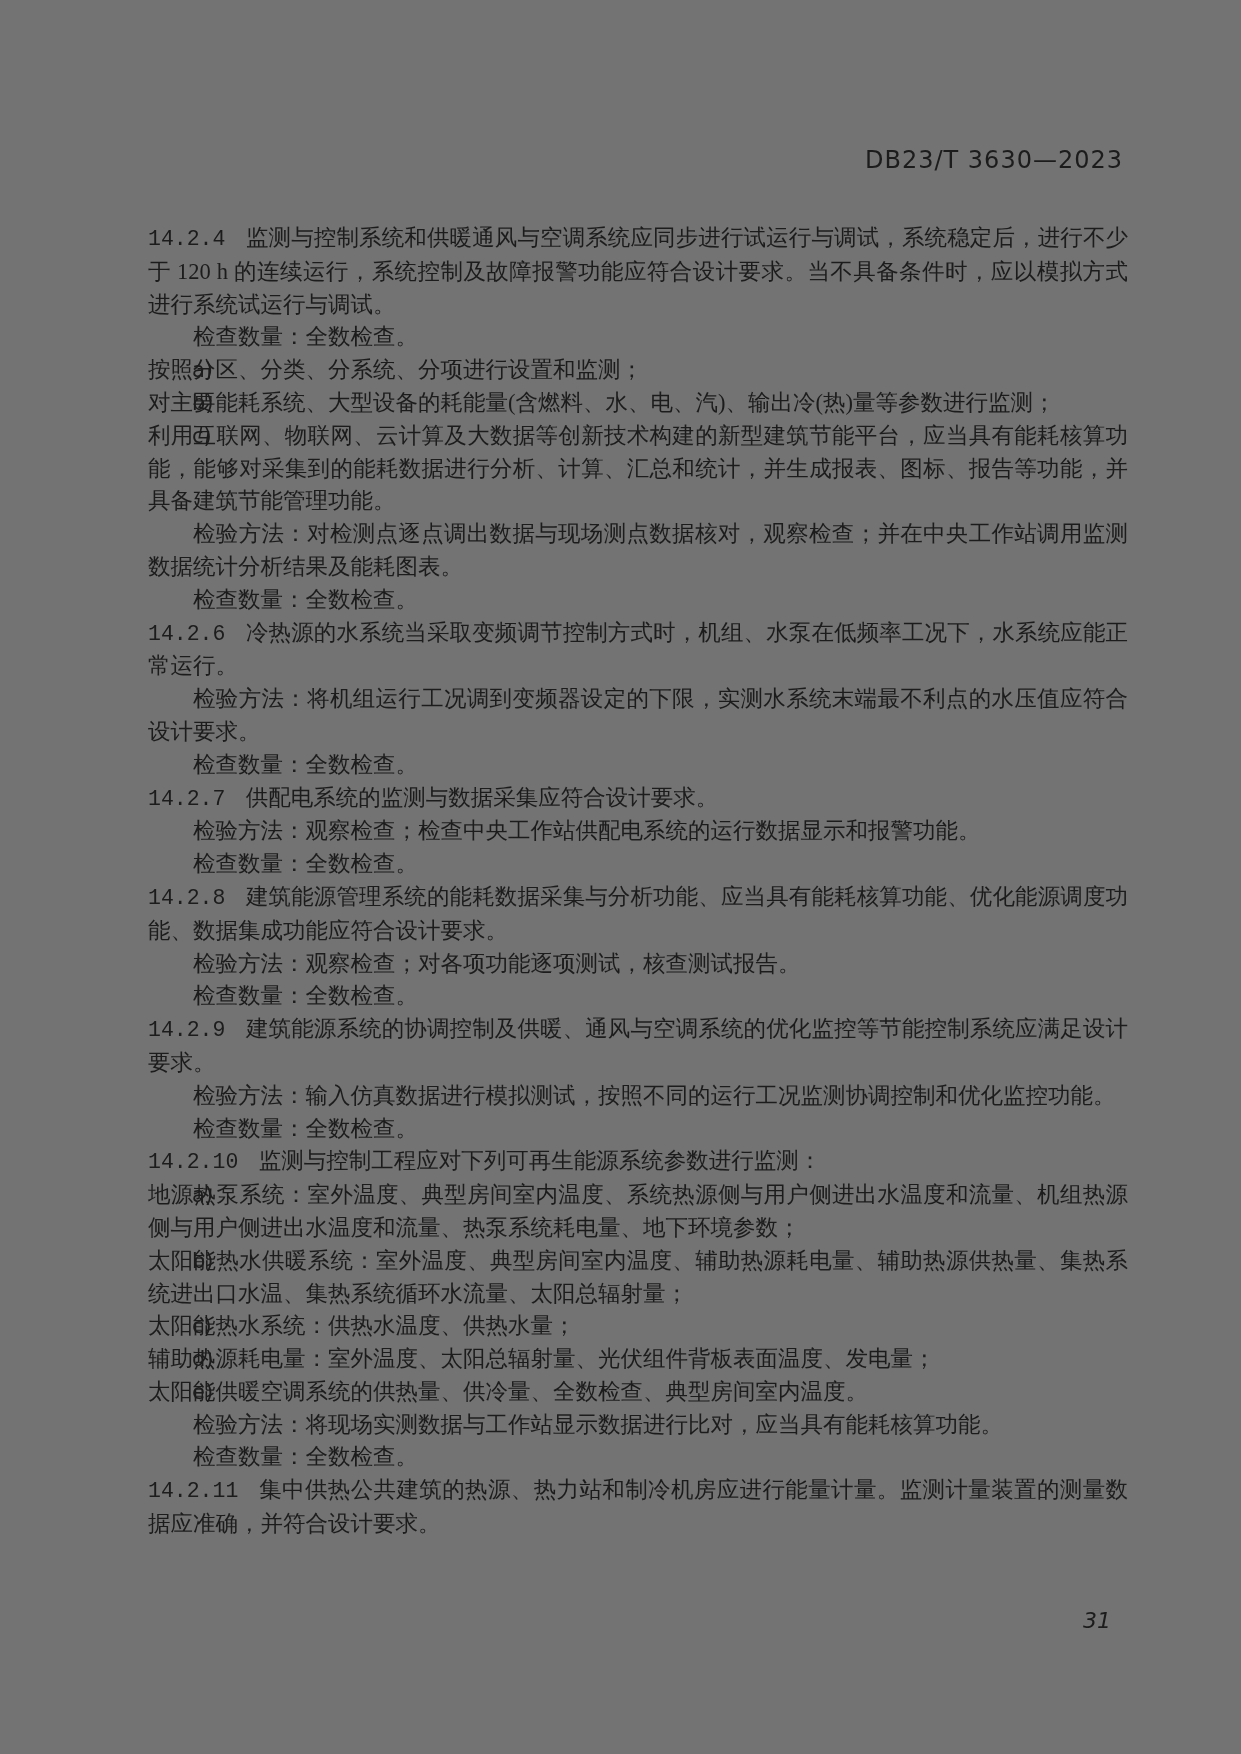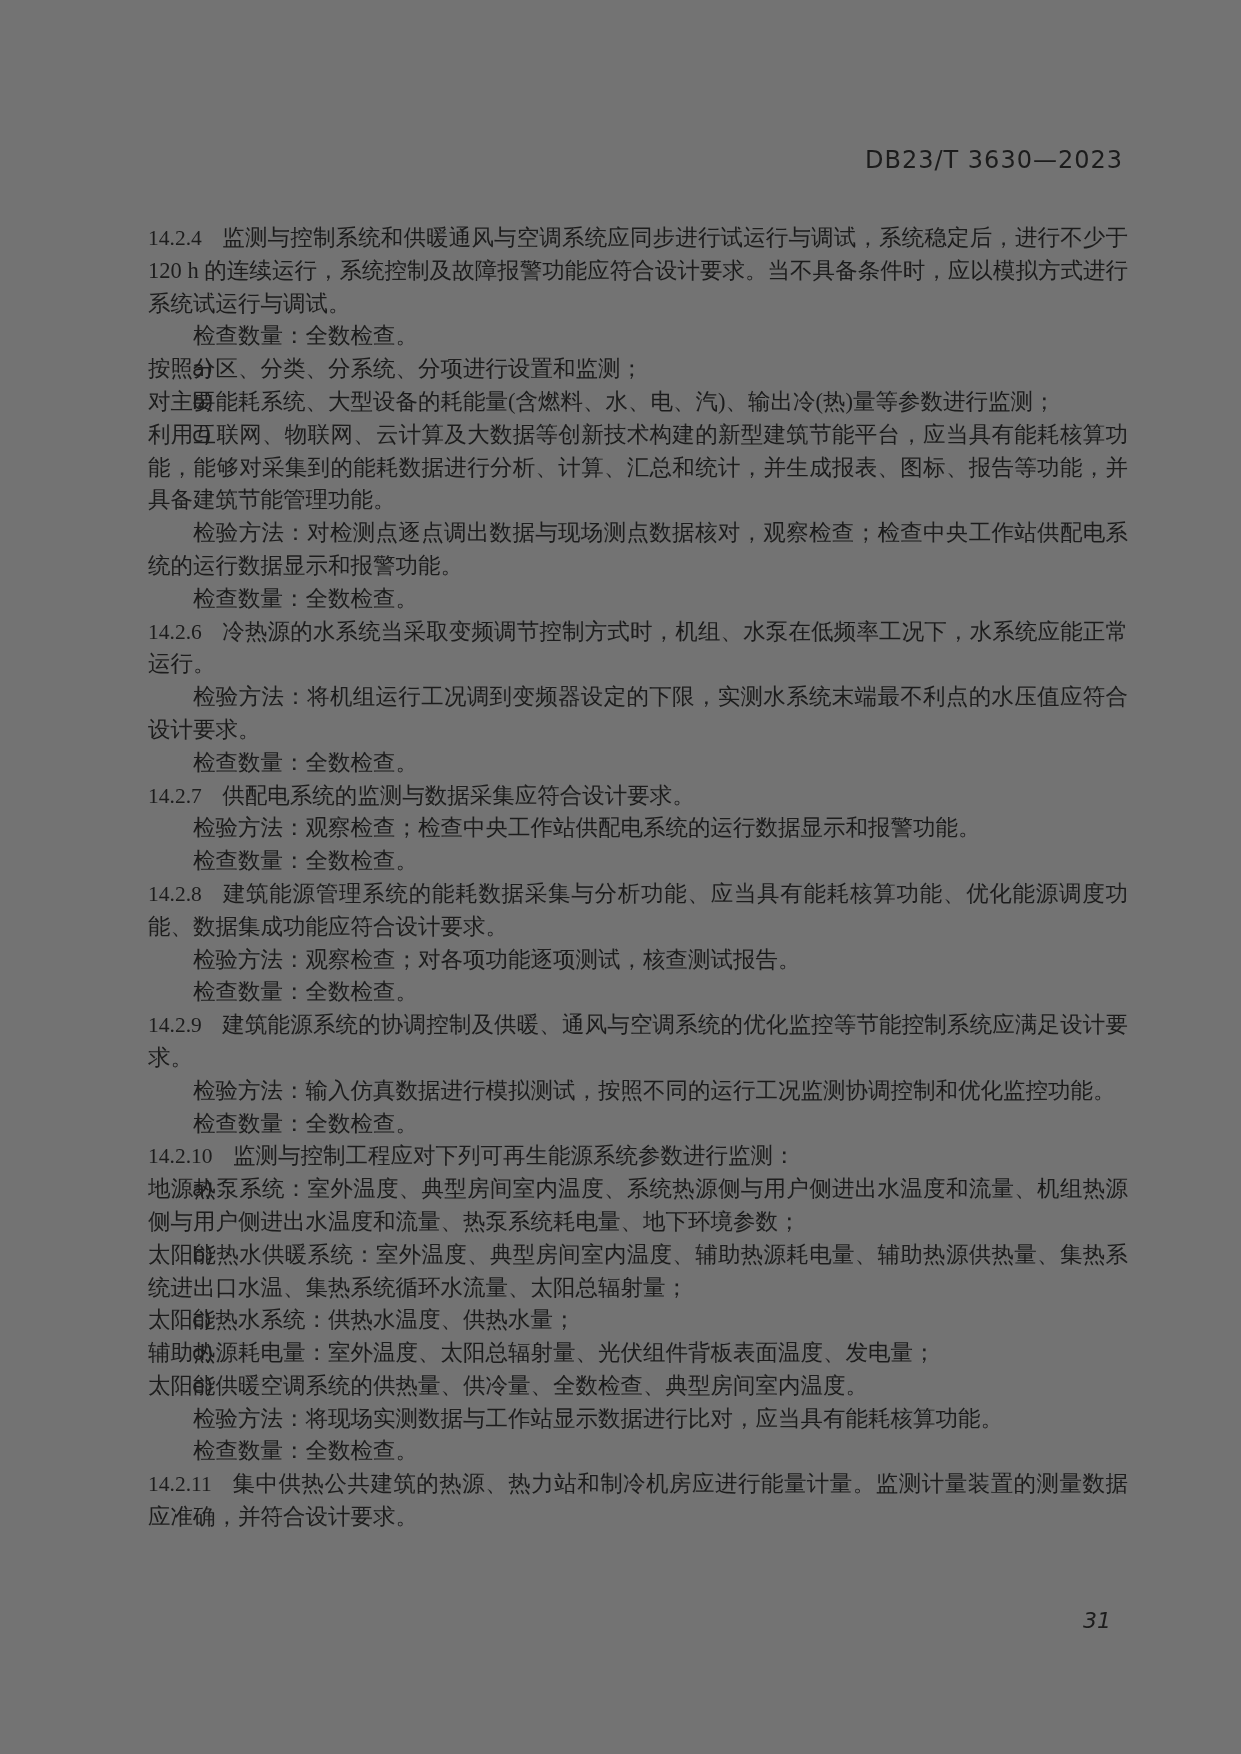--- a/index.html
+++ b/index.html
@@ -24,21 +24,21 @@
   .content{
     position:absolute;
     top:222px;left:148px;
     width:980px;
     font-size:22.5px;
     line-height:32.8px;
     text-align:justify;
   }
   .content p{margin:0;padding:0;}
   .clause .num{
-    font-family:Liberation Serif, serif;
+    font-family:Liberation Mono, monospace;
     font-size:21.5px;
     margin-right:0.95em;
     white-space:nowrap;
   }
   .indent{text-indent:2em;}
   .list-item{
     position:relative;
     padding-left:88px;
     margin:0;
   }
@@ -68,21 +68,21 @@
 
     <section>
       <p class="clause"><span class="num">14.2.4</span><span>监测与控制系统和供暖通风与空调系统应同步进行试运行与调试，系统稳定后，进行不少于 120 h 的连续运行，系统控制及故障报警功能应符合设计要求。当不具备条件时，应以模拟方式进行系统试运行与调试。</span></p>
       <p class="indent">检查数量：全数检查。</p>
     </section>
 
     <section>
       <p class="list-item"><span class="marker">a)</span><span>按照分区、分类、分系统、分项进行设置和监测；</span></p>
       <p class="list-item"><span class="marker">b)</span><span>对主要能耗系统、大型设备的耗能量(含燃料、水、电、汽)、输出冷(热)量等参数进行监测；</span></p>
       <p class="list-item"><span class="marker">c)</span><span>利用互联网、物联网、云计算及大数据等创新技术构建的新型建筑节能平台，应当具有能耗核算功能，能够对采集到的能耗数据进行分析、计算、汇总和统计，并生成报表、图标、报告等功能，并具备建筑节能管理功能。</span></p>
-      <p class="indent">检验方法：对检测点逐点调出数据与现场测点数据核对，观察检查；检查中央工作站供配电系统的运行数据显示和报警功能。</p>
+      <p class="indent">检验方法：对检测点逐点调出数据与现场测点数据核对，观察检查；并在中央工作站调用监测数据统计分析结果及能耗图表。</p>
       <p class="indent">检查数量：全数检查。</p>
     </section>
 
     <section>
       <p class="clause"><span class="num">14.2.6</span><span>冷热源的水系统当采取变频调节控制方式时，机组、水泵在低频率工况下，水系统应能正常运行。</span></p>
       <p class="indent">检验方法：将机组运行工况调到变频器设定的下限，实测水系统末端最不利点的水压值应符合设计要求。</p>
       <p class="indent">检查数量：全数检查。</p>
     </section>
 
     <section>

